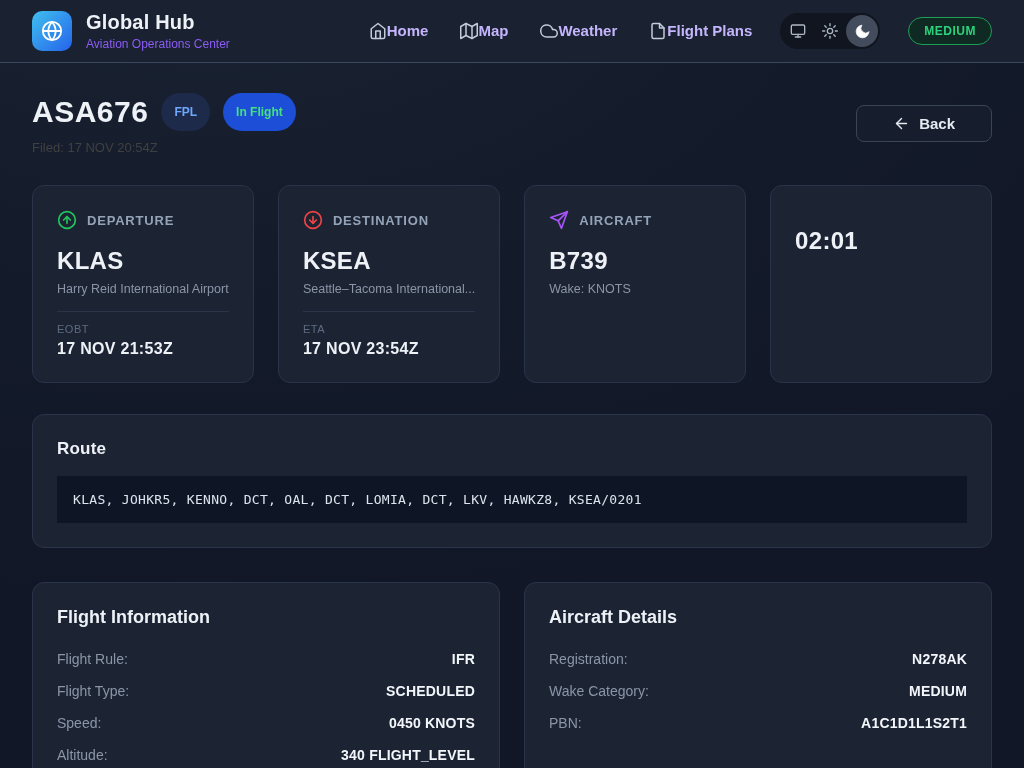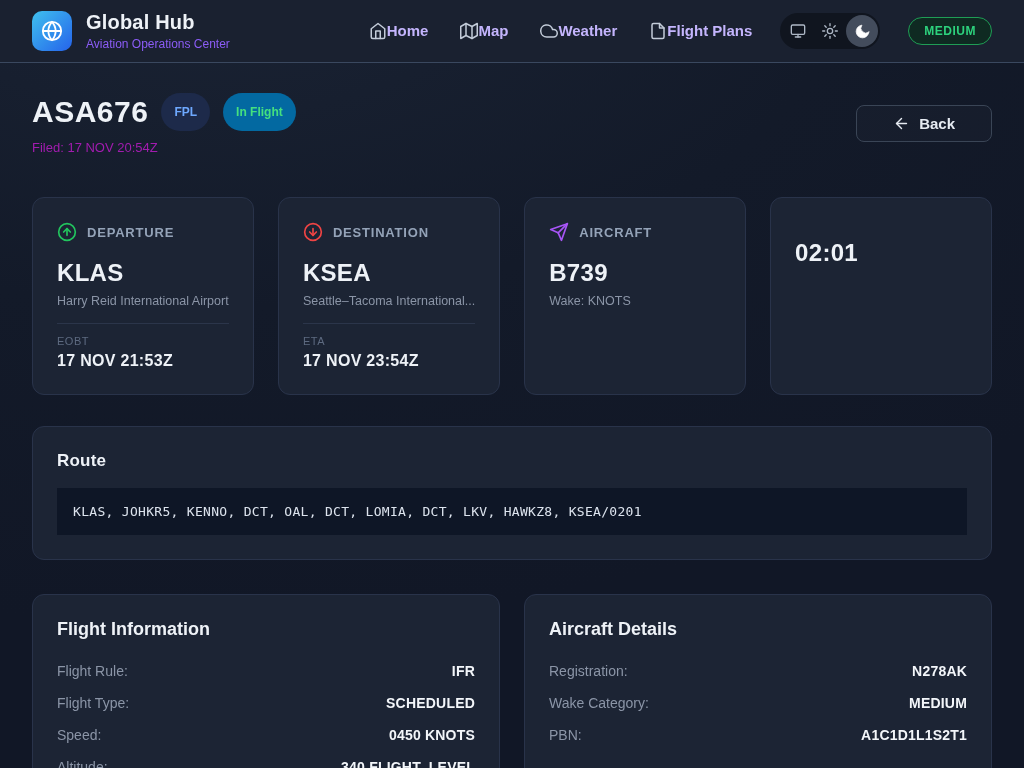--- a/index.html
+++ b/index.html
@@ -57,35 +57,35 @@
   }
 
   
   .content { padding: 30px 32px 0 32px; }
 
   .page-head { display: flex; align-items: flex-start; justify-content: space-between; }
   .title-row { display: flex; align-items: center; gap: 13px; }
   .flight-id { font-size: 30px; font-weight: 700; letter-spacing: .5px; }
   .badge { font-size: 12px; font-weight: 700; border-radius: 999px; padding: 12px 13px; }
   .badge-fpl { background: #1d2a4a; color: #6ea8fe; }
-  .badge-inflight { background: #0369a1; color: #45e07f; }
-  .filed { margin-top: 9px; font-size: 13px; color: #a21caf; }
+  .badge-inflight { background: #1d4ed8; color: #45e07f; }
+  .filed { margin-top: 9px; font-size: 13px; color: #404040; }
 
   .back-btn {
     display: flex; align-items: center; gap: 9px;
     background: rgba(255,255,255,0.02);
     border: 1px solid #3a4556; border-radius: 8px;
     color: #e6ebf2; font-size: 15px; font-weight: 600;
     padding: 9px 36px; cursor: pointer; margin-top: 12px;
     font-family: inherit;
   }
 
   
   .cards-grid {
-    margin-top: 42px;
+    margin-top: 30px;
     display: grid; grid-template-columns: repeat(4, 1fr); gap: 24px;
   }
   .card {
     background: #1c2434;
     border: 1px solid #29334a;
     border-radius: 12px;
     padding: 24px;
   }
   .card-label-row { display: flex; align-items: center; gap: 10px; }
   .card-label {

